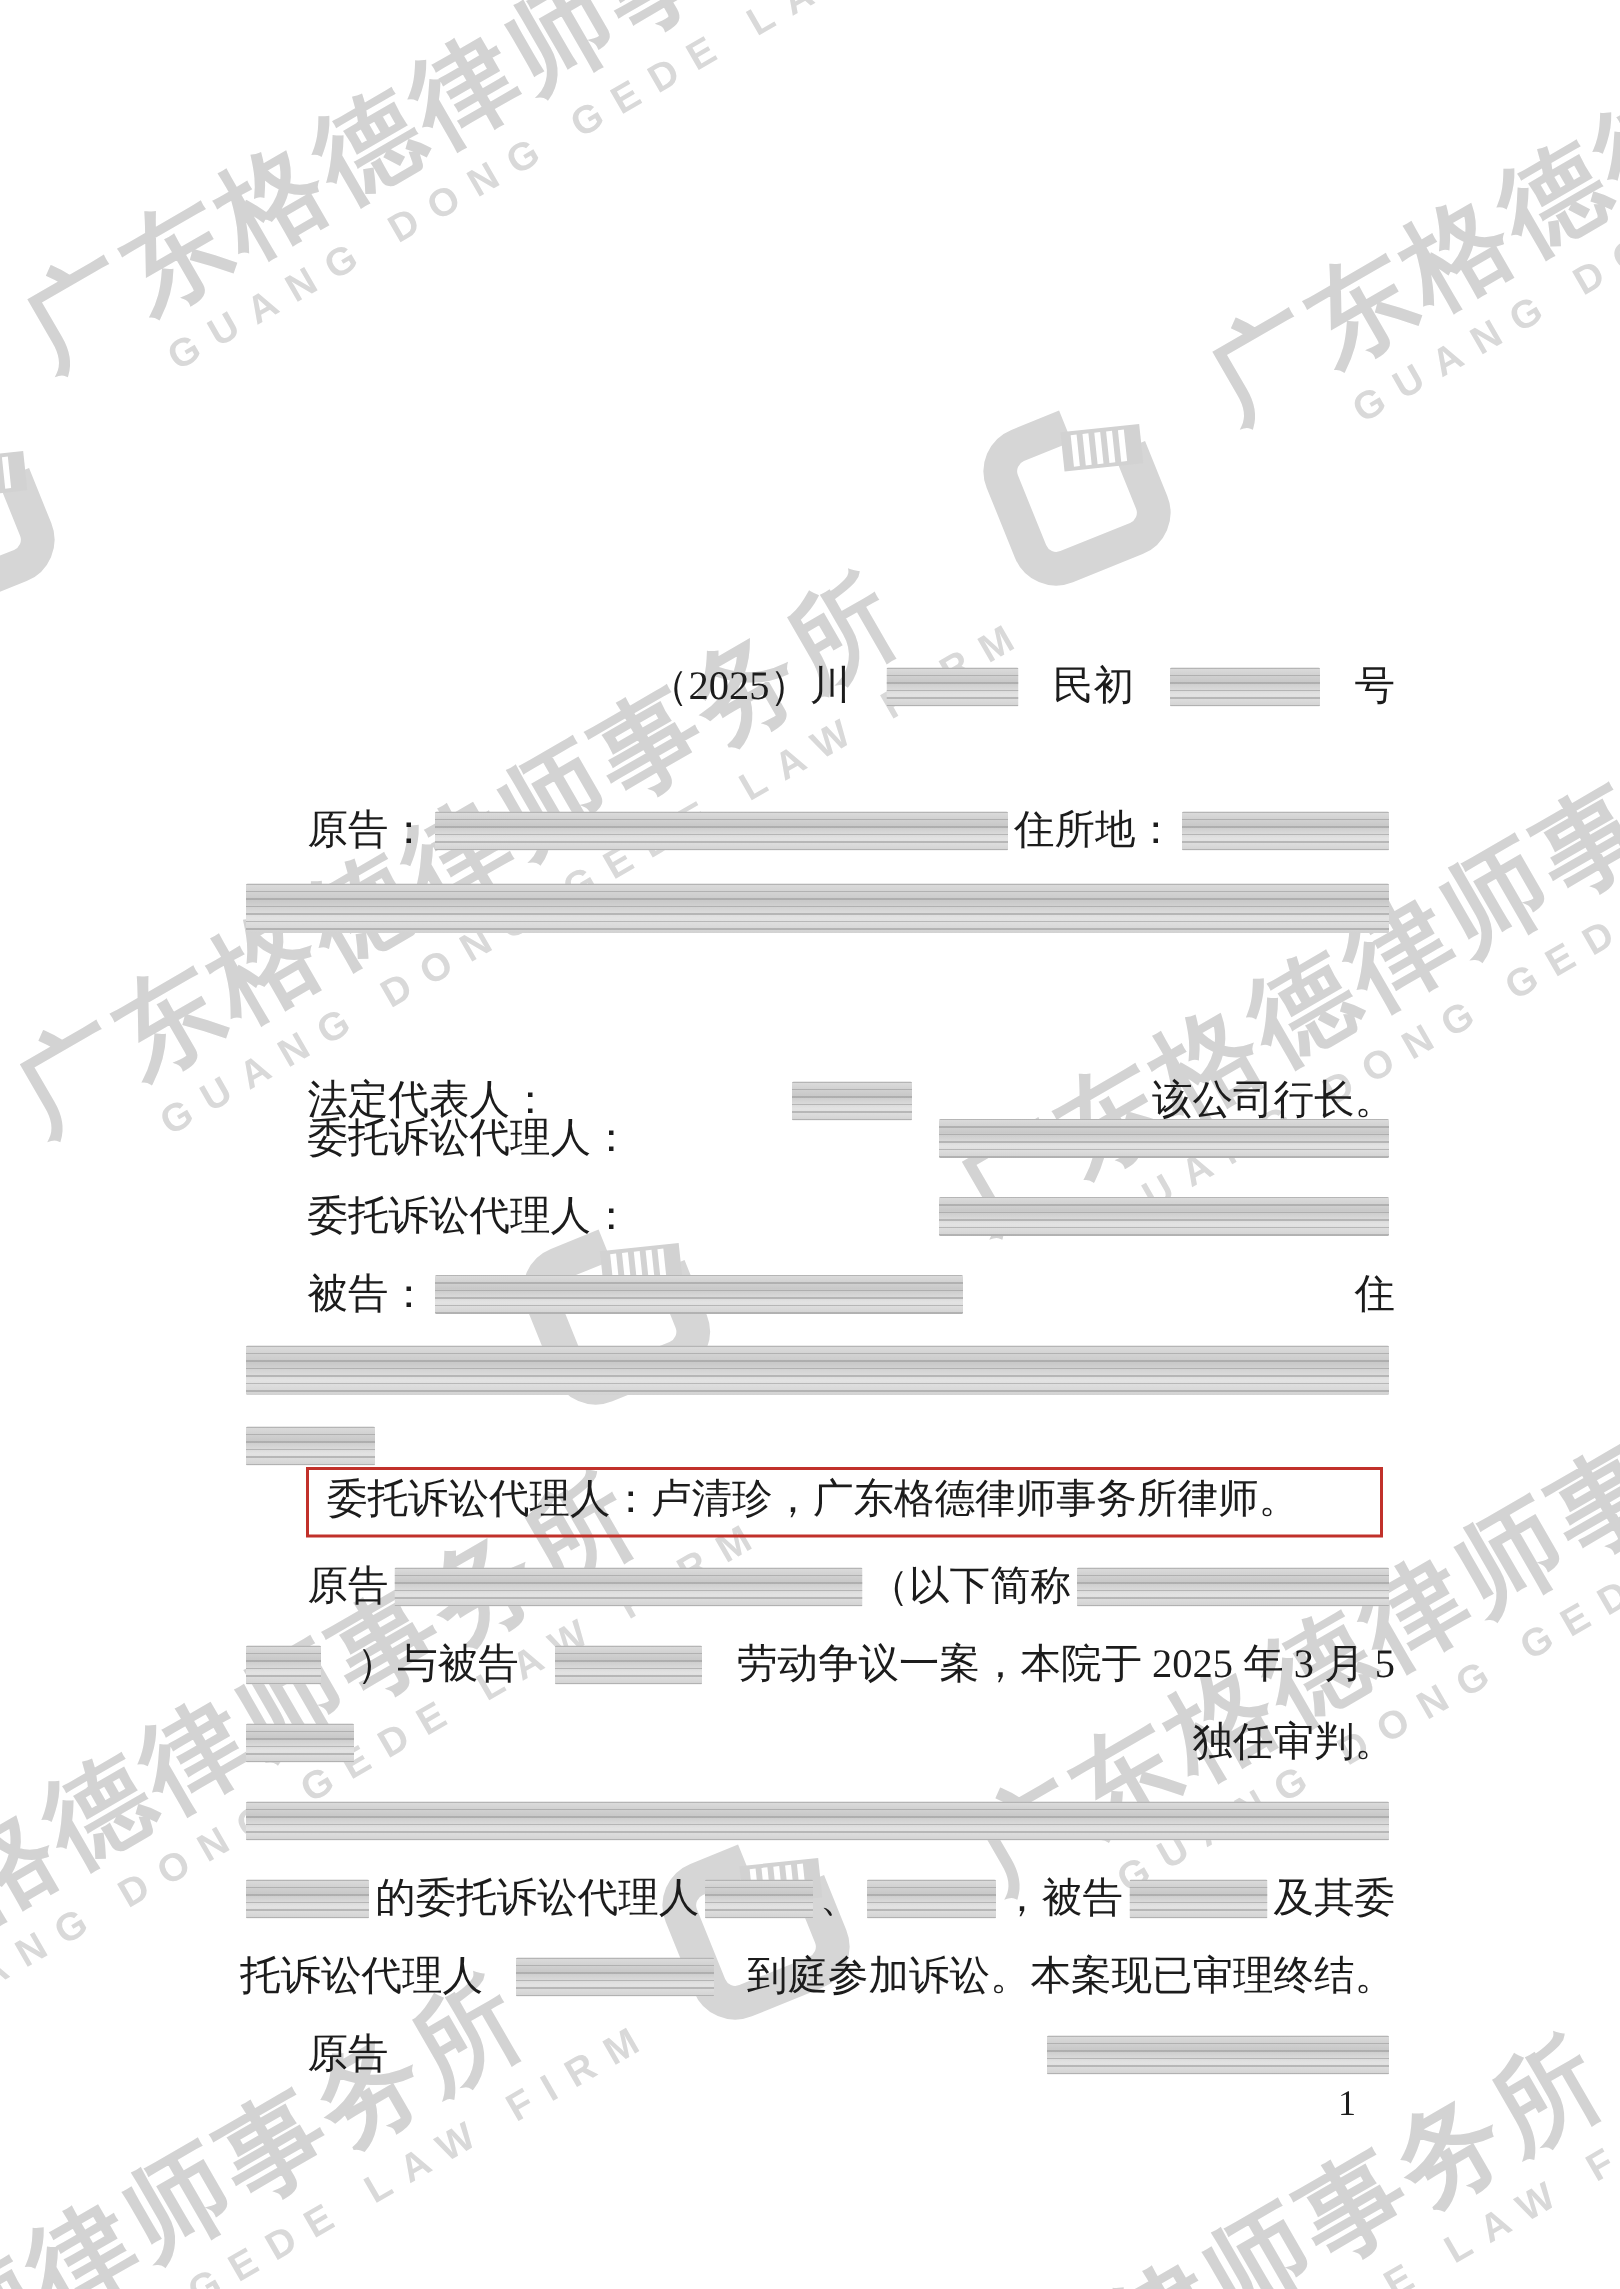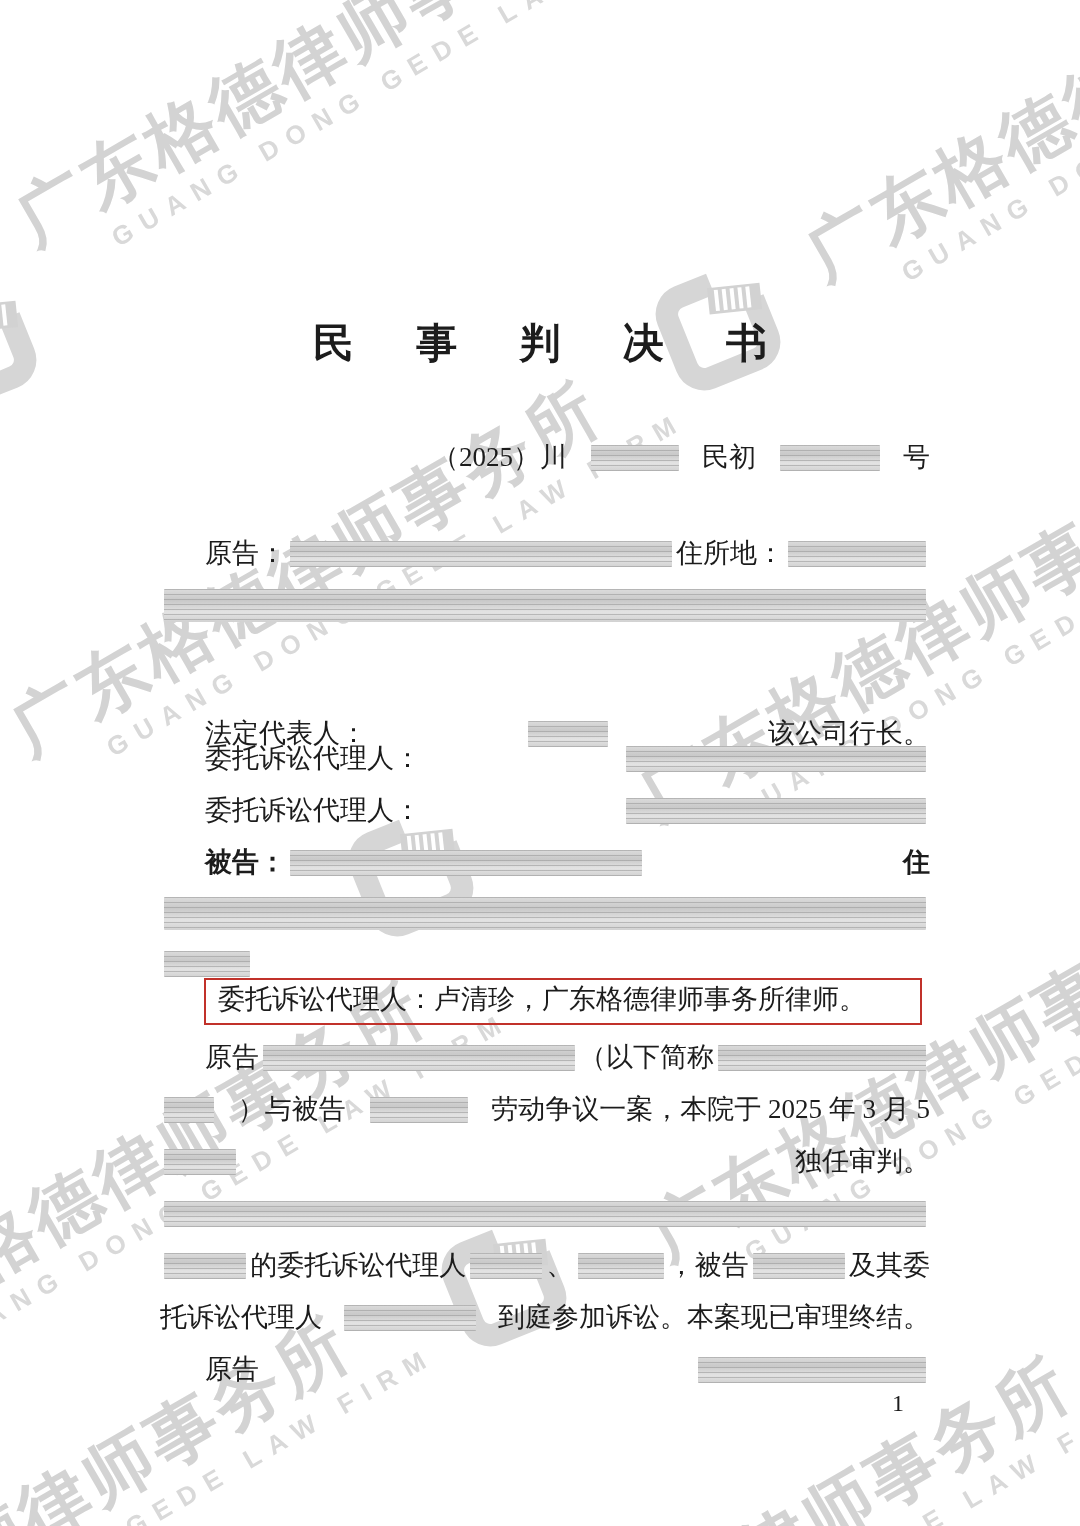--- a/index.html
+++ b/index.html
@@ -144,30 +144,29 @@
           <rect x="55" y="26" width="3" height="16" fill="#ffffff"></rect>
           <rect x="61" y="26" width="3" height="16" fill="#ffffff"></rect>
           <rect x="67" y="26" width="3" height="16" fill="#ffffff"></rect>
           <rect x="73" y="26" width="3" height="16" fill="#ffffff"></rect>
           <rect x="79" y="26" width="3" height="16" fill="#ffffff"></rect>
         </g>
       </g>
     </svg>
   </div>
 
-  <div class="title-doc">民 事 判 决 书</div>
 
   <div id="content">
       <div class="line" style="top: 438px; left: 432px;"><span>（2025）川</span><span class="redaction-bar" style="width: 88px;"></span><span>民初</span><span class="redaction-bar" style="width: 100px;"></span><span>号</span></div>
       <div class="line" style="top: 534px; left: 205px;"><span>原告：</span><span class="redaction-bar" style="width: 382px;"></span><span>住所地：</span><span class="redaction-bar bar-fill"></span></div>
       <div class="line" style="top: 585px; left: 160px;"><span class="redaction-bar bar-fill bar-tall"></span></div>
       <div class="line" style="top: 686px; left: 205px; margin-top: 28px;"><span>法定代表人：</span><span class="redaction-bar" style="width: 80px;"></span><span>该公司行长。</span></div>
       <div class="line" style="top: 739px; left: 205px;"><span>委托诉讼代理人：</span><span class="redaction-bar" style="width: 300px;"></span></div>
       <div class="line" style="top: 791px; left: 205px;"><span>委托诉讼代理人：</span><span class="redaction-bar" style="width: 300px;"></span></div>
-      <div class="line" style="top: 843px; left: 205px; font-weight: bold;"><span>被告：</span><span class="redaction-bar" style="width: 352px;"></span><span class="push-right">住</span></div>
+      <div class="line" style="top: 843px; left: 205px;"><span>被告：</span><span class="redaction-bar" style="width: 352px;"></span><span class="push-right">住</span></div>
       <div class="line" style="top: 893px; left: 160px;"><span class="redaction-bar bar-fill bar-tall"></span></div>
       <div class="line" style="top: 944px; left: 160px;"><span class="redaction-bar" style="width: 86px;"></span></div>
       <div class="line boxed" style="top: 978px; left: 204px;"><span>委托诉讼代理人：卢清珍，广东格德律师事务所律师。</span></div>
       <div class="line" style="top: 1038px; left: 205px;"><span>原告</span><span class="redaction-bar" style="width: 312px;"></span><span>（以下简称</span><span class="redaction-bar bar-fill"></span></div>
       <div class="line" style="top: 1090px; left: 160px;"><span class="redaction-bar" style="width: 50px;"></span><span>）与被告</span><span class="redaction-bar" style="width: 98px;"></span><span>劳动争议一案，本院于 2025 年 3 月 5</span></div>
       <div class="line" style="top: 1142px; left: 160px;"><span class="redaction-bar" style="width: 72px;"></span><span>独任审判。</span></div>
       <div class="line" style="top: 1194px; left: 160px;"><span class="redaction-bar bar-fill"></span></div>
       <div class="line" style="top: 1246px; left: 160px;"><span class="redaction-bar" style="width: 82px;"></span><span>的委托诉讼代理人</span><span class="redaction-bar" style="width: 72px;"></span><span>、</span><span class="redaction-bar" style="width: 86px;"></span><span>，被告</span><span class="redaction-bar" style="width: 92px;"></span><span>及其委</span></div>
       <div class="line" style="top: 1298px; left: 160px;"><span>托诉讼代理人</span><span class="redaction-bar" style="width: 132px;"></span><span>到庭参加诉讼。本案现已审理终结。</span></div>
       <div class="line" style="top: 1350px; left: 205px;"><span>原告</span><span class="redaction-bar" style="width: 228px;"></span></div>

